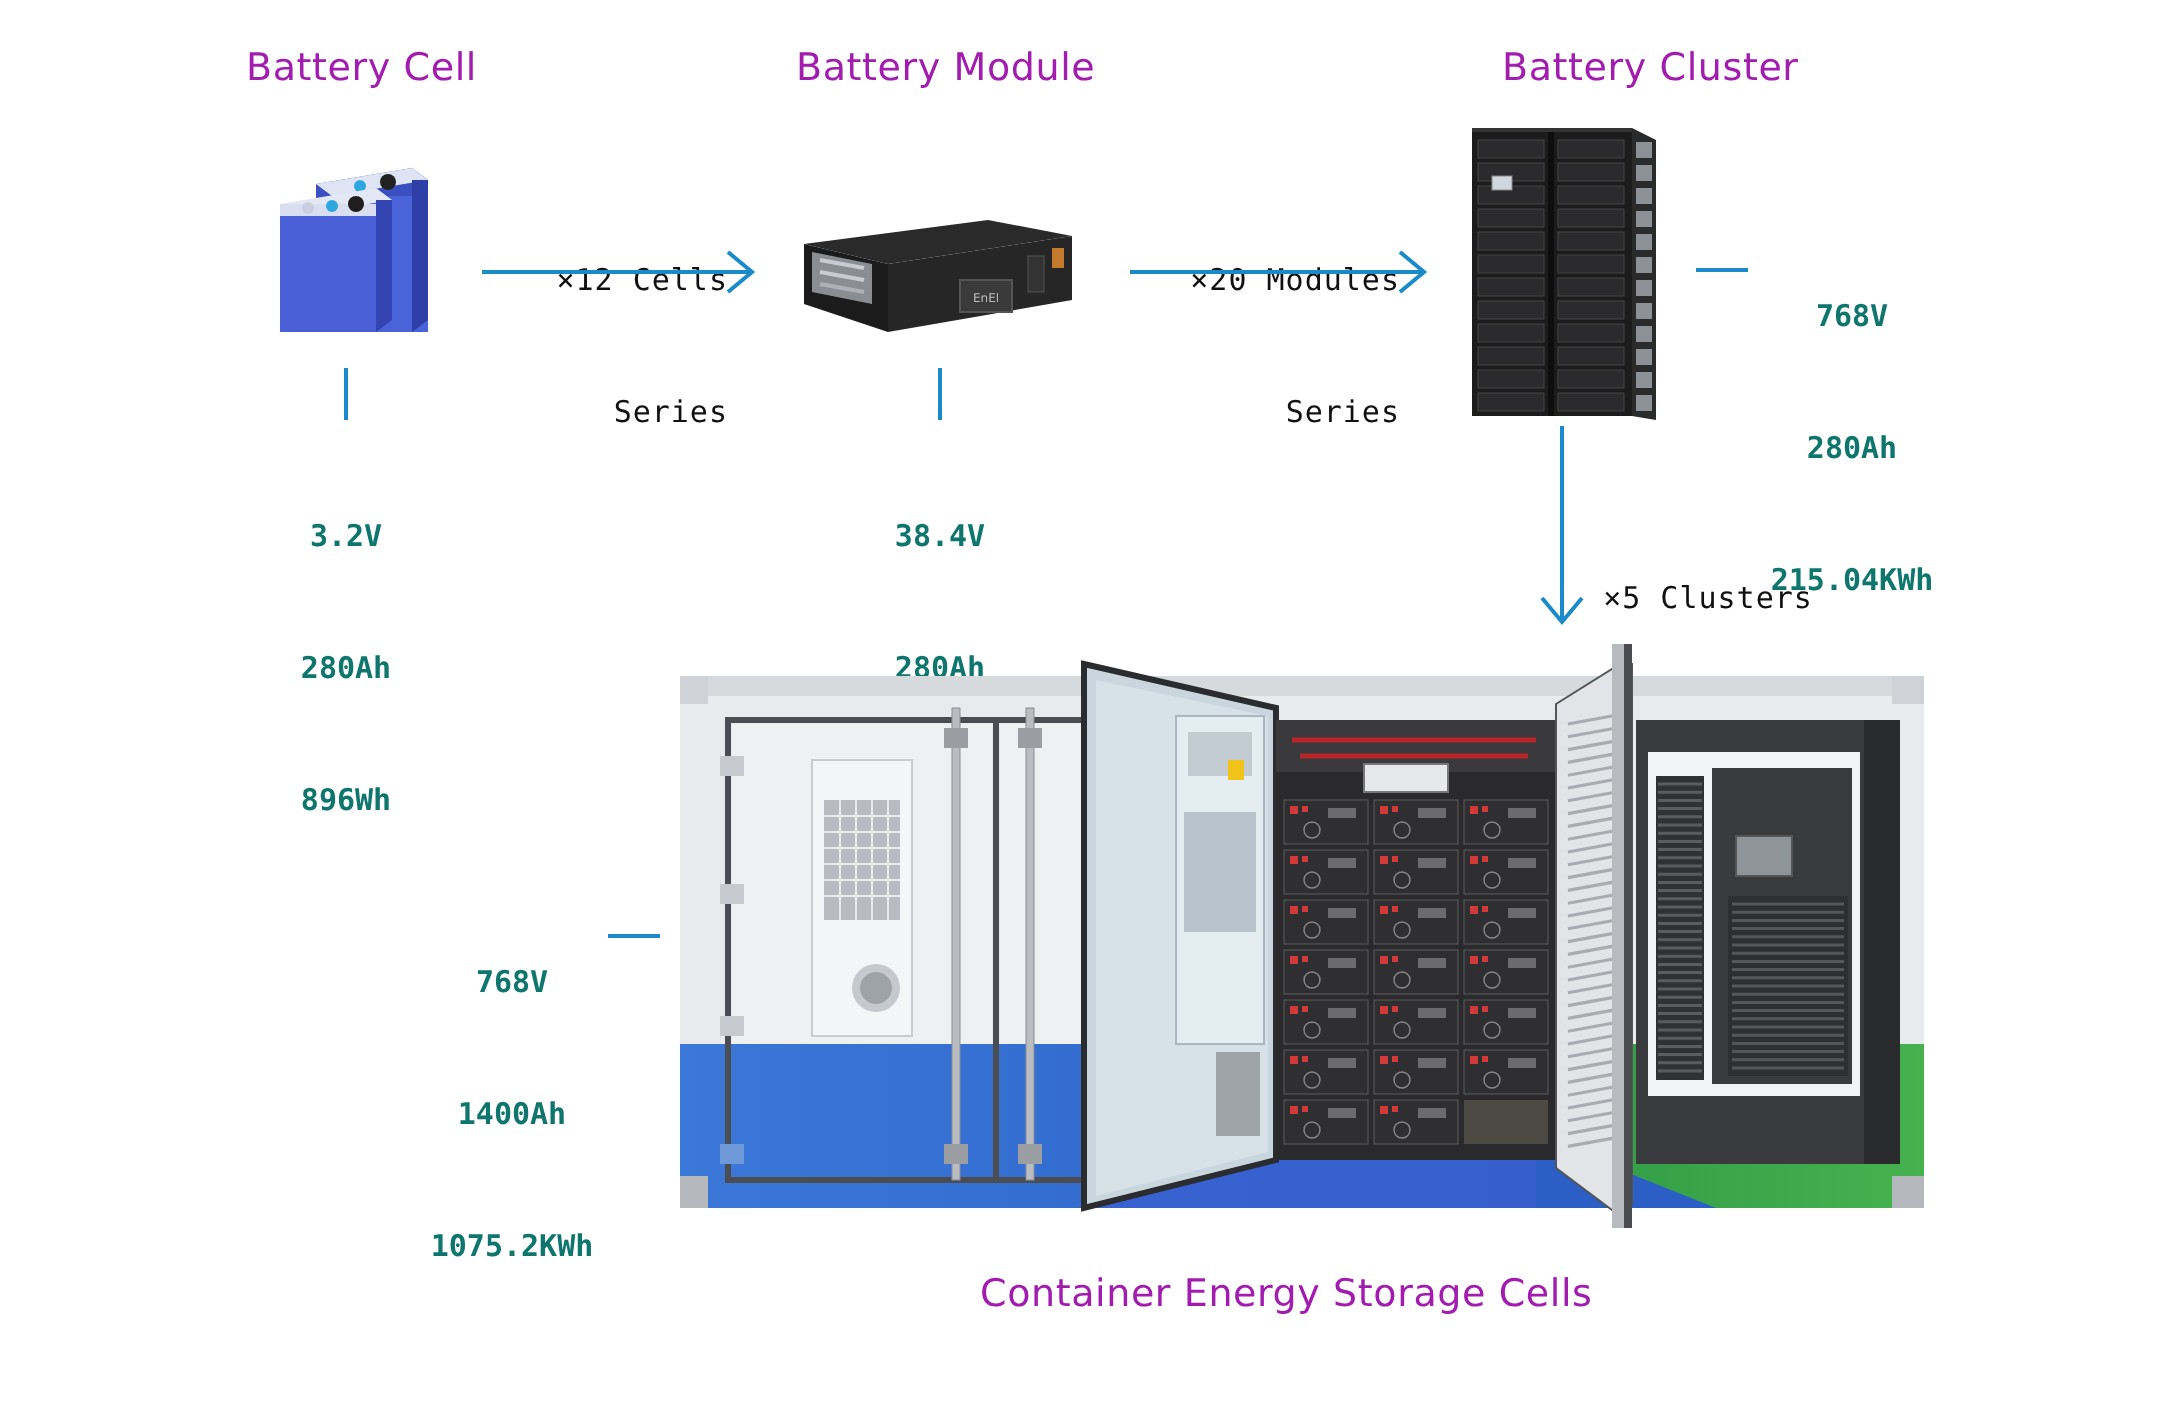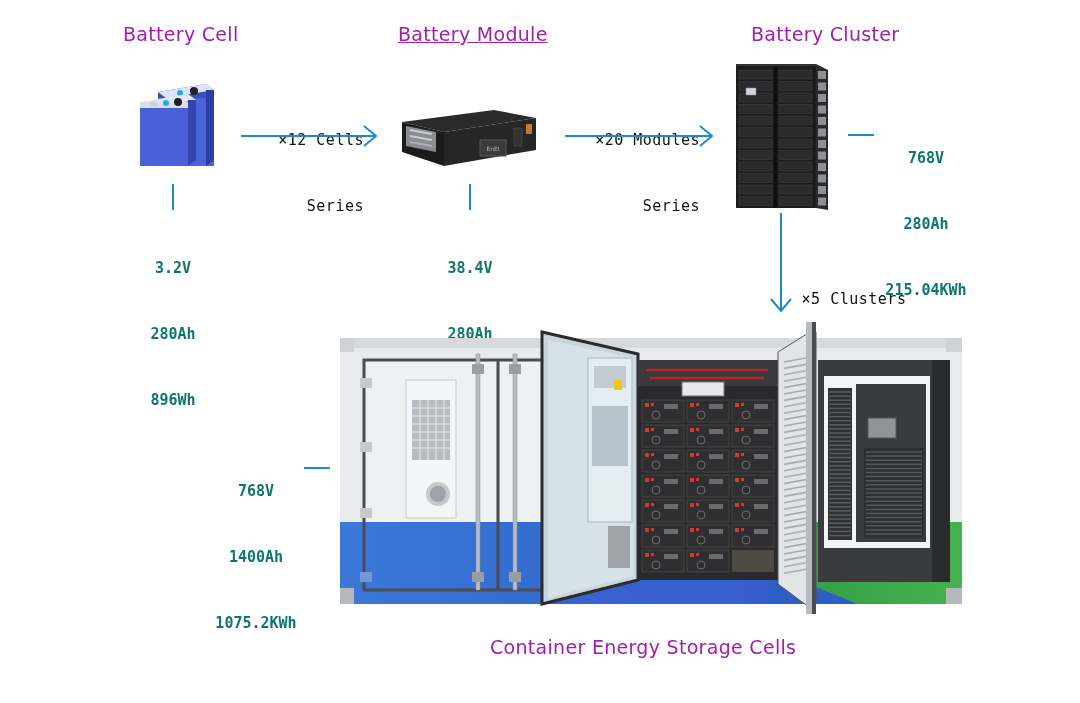--- a/index.html
+++ b/index.html
@@ -7,21 +7,21 @@
   .abs { position:absolute; }
   .title { color:#a21caf; font-family:"DejaVu Sans", sans-serif; font-size:19px; font-weight:normal; letter-spacing:0.3px; white-space:nowrap; }
   .spec { color:#0f766e; font-family:"DejaVu Sans Mono", monospace; font-weight:bold; font-size:15px; line-height:22px; text-align:center; white-space:pre; }
   .lbl { color:#111; font-family:"DejaVu Sans Mono", monospace; font-size:15px; line-height:22px; text-align:right; white-space:pre; letter-spacing:0.5px; }
   svg { display:block; }
 </style>
 </head>
 <body>
 
 <div class="abs title" style="left:123px; top:23px;">Battery Cell</div>
-<div class="abs title" style="left:398px; top:23px;text-decoration:underline;">Battery Module</div>
+<div class="abs title" style="left:398px; top:23px;">Battery Module</div>
 <div class="abs title" style="left:715px; top:23px;margin-left:36px;">Battery Cluster</div>
 <div class="abs title" style="left:490px; top:636px;">Container Energy Storage Cells</div>
 
 <div class="abs" style="left:136px; top:80px; width:82px; height:88px;">
   <svg width="82" height="88" viewBox="0 0 82 88">
 
     <polygon points="22,12 70,4 78,10 78,80 70,86 22,86" fill="#3a4fc0"></polygon>
     <polygon points="22,12 70,4 78,10 30,18" fill="#dfe4f4"></polygon>
     <rect x="30" y="18" width="48" height="68" fill="#4a63d8"></rect>
     <polygon points="70,10 78,10 78,80 70,86" fill="#2d3fa6"></polygon>

